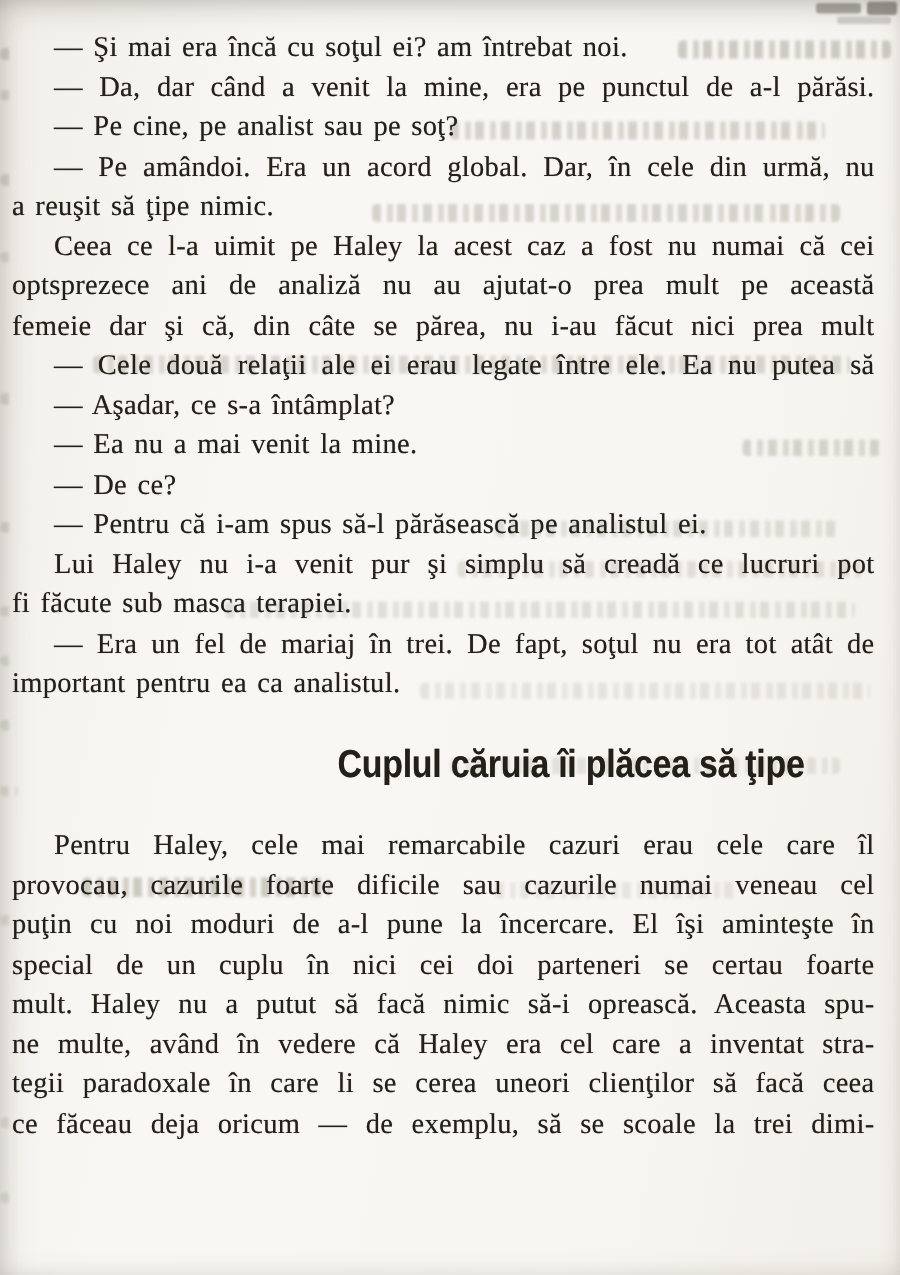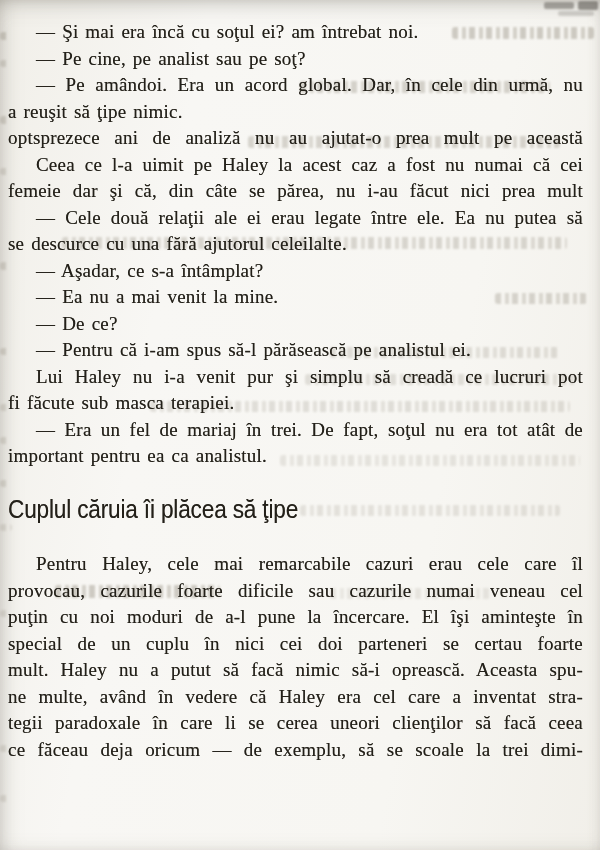--- a/index.html
+++ b/index.html
@@ -35,23 +35,24 @@
     letter-spacing:.2px;word-spacing:2px;
     text-shadow:0 0 .5px rgba(35,32,25,.55);
   }
   .line{white-space:nowrap;text-align:left;}
   .line.full{white-space:normal;text-align:justify;text-align-last:justify;}
   .line.ind{padding-left:28px;}
   .line.full.ind{padding-left:0;text-indent:28px;}
   .heading{
     margin:26px 0 29.5px 0;padding:0;
     font-family:"Liberation Sans","DejaVu Sans",sans-serif;
-    font-size:26px;line-height:26px;font-weight:400;
+    font-size:26px;line-height:26px;font-weight:700;
     letter-spacing:-.2px;word-spacing:0;
     text-shadow:0 0 .4px rgba(35,32,25,.5);
+    text-align:right;
   }
   .heading .hinner{display:inline-block;transform:scaleX(.87);transform-origin:left center;}
 </style>
 </head>
 <body>
 
 <div class="page" style="--ink: #232019;">
   <div class="artifacts" id="artifacts">
       <div class="smudge dark" style="left: 544px; top: 2px; width: 30px; height: 7px; opacity: 0.45;"></div>
       <div class="smudge dark" style="left: 578px; top: 1px; width: 20px; height: 9px; opacity: 0.55;"></div>
@@ -78,28 +79,28 @@
       <div class="smudge light" style="left: 0px; top: 437px; width: 10px; height: 7px; opacity: 0.35;"></div>
       <div class="smudge light" style="left: 0px; top: 480px; width: 10px; height: 7px; opacity: 0.35;"></div>
       <div class="smudge light" style="left: 0px; top: 524px; width: 12px; height: 7px; opacity: 0.3;"></div>
       <div class="smudge light" style="left: 0px; top: 610px; width: 9px; height: 7px; opacity: 0.3;"></div>
       <div class="smudge light" style="left: 0px; top: 745px; width: 10px; height: 7px; opacity: 0.3;"></div>
       <div class="smudge light" style="left: 0px; top: 795px; width: 9px; height: 7px; opacity: 0.3;"></div>
     </div>
   <div class="text-block">
     <div id="block1">
         <div class="line ind">— Şi mai era încă cu soţul ei? am întrebat noi.</div>
+        <div class="line ind full">— Da, dar când a venit la mine, era pe punctul de a-l părăsi.</div>
         <div class="line ind">— Pe cine, pe analist sau pe soţ?</div>
         <div class="line ind full">— Pe amândoi. Era un acord global. Dar, în cele din urmă, nu</div>
         <div class="line">a reuşit să ţipe nimic.</div>
+        <div class="line ind full">Ceea ce l-a uimit pe Haley la acest caz a fost nu numai că cei</div>
         <div class="line full">optsprezece ani de analiză nu au ajutat-o prea mult pe această</div>
-        <div class="line ind full">Ceea ce l-a uimit pe Haley la acest caz a fost nu numai că cei</div>
         <div class="line full">femeie dar şi că, din câte se părea, nu i-au făcut nici prea mult</div>
         <div class="line ind full">— Cele două relaţii ale ei erau legate între ele. Ea nu putea să</div>
-        <div class="line">se descurce cu una fără ajutorul celeilalte.</div>
         <div class="line ind">— Aşadar, ce s-a întâmplat?</div>
         <div class="line ind">— Ea nu a mai venit la mine.</div>
         <div class="line ind">— De ce?</div>
         <div class="line ind">— Pentru că i-am spus să-l părăsească pe analistul ei.</div>
         <div class="line ind full">Lui Haley nu i-a venit pur şi simplu să creadă ce lucruri pot</div>
         <div class="line">fi făcute sub masca terapiei.</div>
         <div class="line ind full">— Era un fel de mariaj în trei. De fapt, soţul nu era tot atât de</div>
         <div class="line">important pentru ea ca analistul.</div>
       </div>
     <h2 class="heading"><span class="hinner">Cuplul căruia îi plăcea să ţipe</span></h2>

